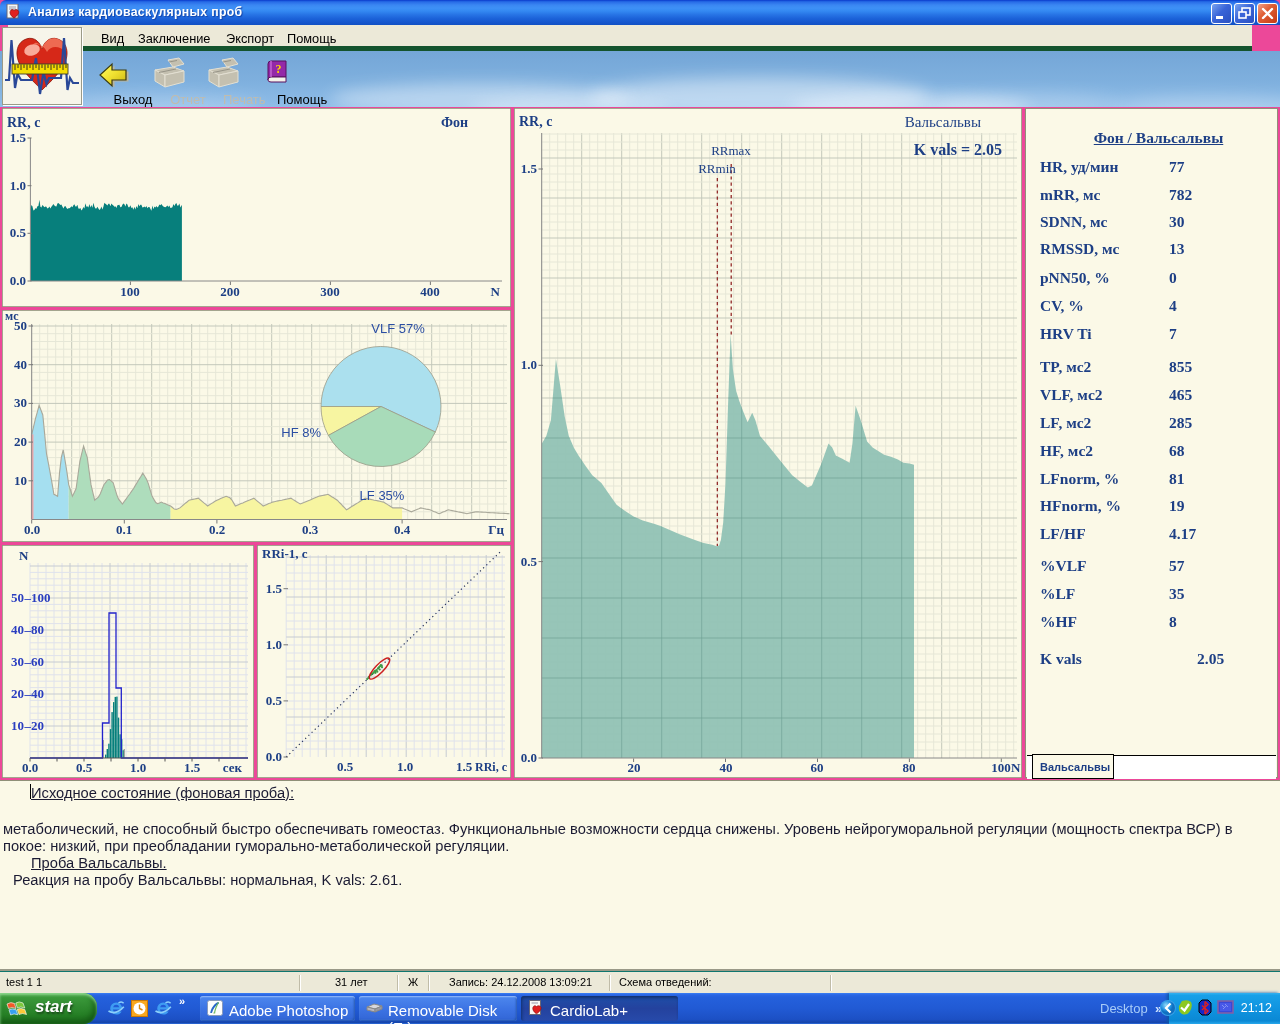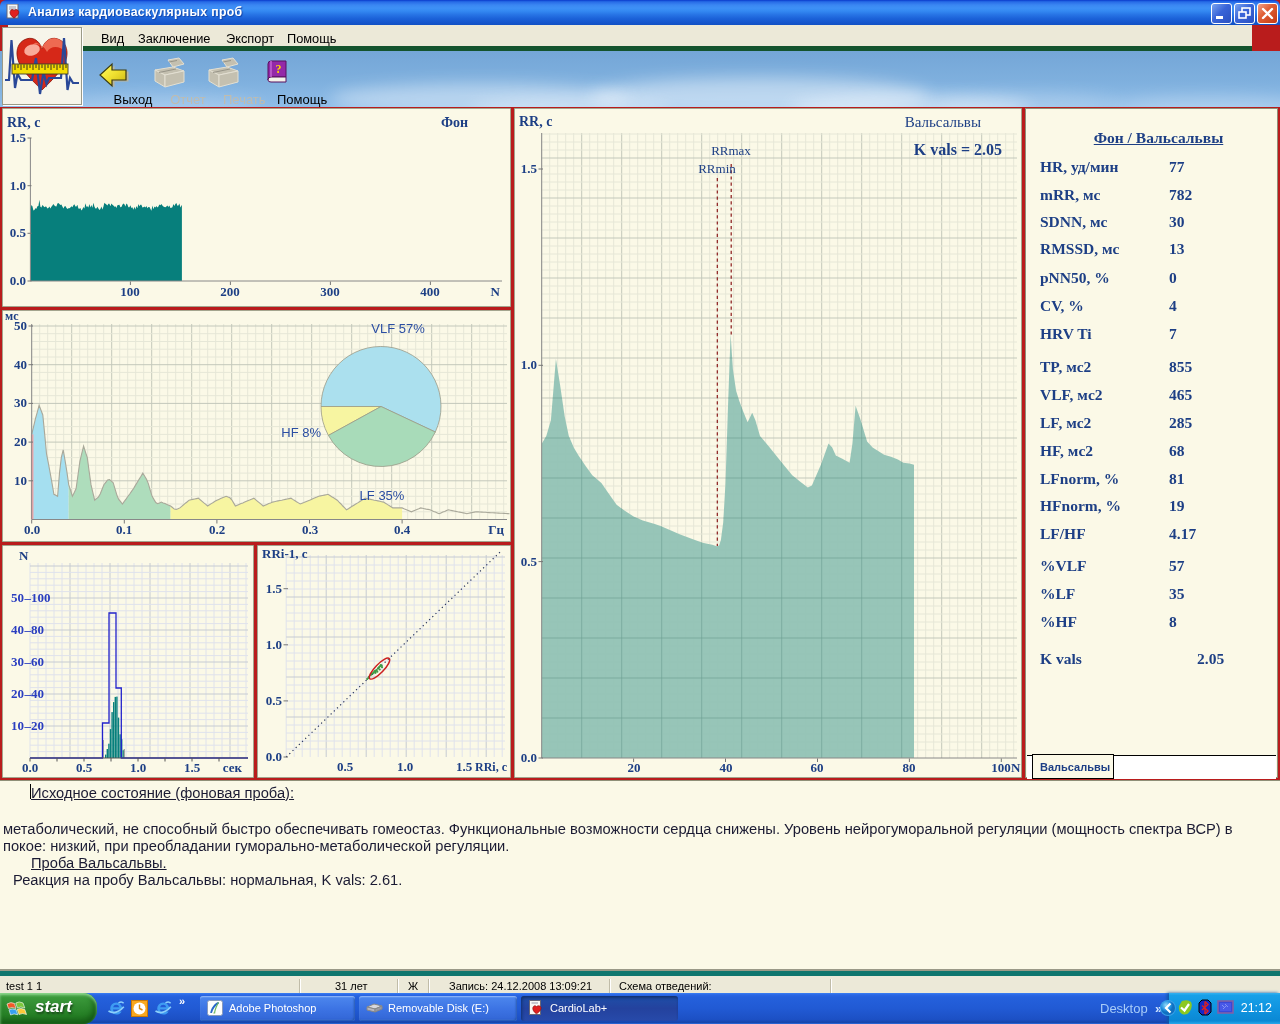--- a/index.html
+++ b/index.html
@@ -1,15 +1,15 @@
 <!DOCTYPE html>
 <html><head><meta charset="utf-8"><title>CardioLab</title><style>
 *{margin:0;padding:0;box-sizing:border-box}
 html,body{width:1280px;height:1024px;overflow:hidden;font-family:"Liberation Sans",sans-serif}
-#screen{position:relative;width:1280px;height:1024px;background:#b91c1c}
+#screen{position:relative;width:1280px;height:1024px;background:#ec4899}
 
 #titlebar{position:absolute;left:0;top:0;width:1280px;height:25px;
  background:linear-gradient(to bottom,#0832c8 0%,#1b5cde 4%,#2a6ee8 9%,#3a86f2 20%,#3e90f6 32%,#3489f2 44%,#2672e4 60%,#1b61d8 75%,#1557ce 88%,#1150c4 100%);
  border-radius:6px 6px 0 0}
 #titletext{position:absolute;left:28px;top:5px;color:#fff;font-weight:bold;font-size:12.3px;
  text-shadow:1px 1px 1px #1444a8;letter-spacing:0.3px}
 #appico{position:absolute;left:6px;top:4px;width:16px;height:16px}
 .wbtn{position:absolute;top:3px;width:21px;height:21px;border:1px solid #fff;border-radius:3px;
  background:linear-gradient(135deg,#7aa4f0 0%,#3964d8 45%,#2a50c0 100%)}
 .wbtn svg{position:absolute;left:0;top:0}
@@ -44,31 +44,31 @@
 #tabbar{position:absolute;left:1px;top:646px;width:249px;height:24px;background:#fff;border-top:1.5px solid #000}
 #tab{position:absolute;left:5px;top:-2px;width:82px;height:25px;background:#fbf9e7;border:1.5px solid #000;
  font-family:"Liberation Sans",sans-serif;font-size:11px;font-weight:bold;color:#1d3f85;padding:6px 0 0 7px}
 
 #textarea{position:absolute;left:0;top:780px;width:1280px;height:191px;background:#fbf9e7;border-top:1px solid #8f9078;
  font-size:14.7px;color:#1b1b33}
 .tl{position:absolute;white-space:nowrap}
 #caret{position:absolute;left:30px;top:3px;width:1px;height:15px;background:#000}
 
 #statusbar{position:absolute;left:0;top:971px;width:1280px;height:22px;background:#ece9d8;
- border-top:5px solid #0f766e;box-shadow:0 -2px 0 #9a9a88;font-size:11px;color:#000}
+ border-top:1px solid #0f766e;box-shadow:0 -2px 0 #9a9a88;font-size:11px;color:#000}
 .sbsep{position:absolute;top:3px;width:1px;height:16px;background:#c0bca8;box-shadow:1px 0 0 #fff}
 .sbtxt{position:absolute;top:4px}
 
 #taskbar{position:absolute;left:0;top:993px;width:1280px;height:31px;
  background:linear-gradient(to bottom,#3a80f4 0%,#2a66e4 6%,#2460dc 14%,#215ad4 50%,#1c50c4 85%,#1545ac 95%,#2e6ee0 100%)}
 #startbtn{position:absolute;left:0;top:0;width:97px;height:31px;border-radius:0 14px 14px 0;
  background:linear-gradient(to bottom,#5fbf5f 0%,#3d9c3d 8%,#2f8a2f 45%,#268026 70%,#1e701e 95%);
  box-shadow:inset 0 2px 3px #8fd88f, inset -3px -3px 6px #145814;color:#fff;font-style:italic;font-weight:bold;font-size:17px}
 #startbtn span{position:absolute;left:35px;top:4px;text-shadow:1px 2px 2px #1a4a1a}
-.tkbtn{position:absolute;top:3px;height:25px;border-radius:3px;color:#fff;font-size:11px;
+.tkbtn{position:absolute;top:3px;height:25px;border-radius:3px;color:#fff;font-size:15px;
  background:linear-gradient(to bottom,#639af4 0%,#4a84ec 10%,#3d74e4 50%,#3468d8 90%,#4a84ec 100%);
  box-shadow:inset 0 1px 1px #8cb4f8, inset -1px -1px 2px #2050a8}
 .tkbtn.active{background:linear-gradient(to bottom,#1e4fa8 0%,#24429e 50%,#274aaa 100%);
  box-shadow:inset 1px 2px 3px #12306e}
 .tkbtn .ti{position:absolute;left:7px;top:4px;width:16px;height:16px}
 .tkbtn .tt{position:absolute;left:29px;top:6px}
 #qlaunch{position:absolute;left:99px;top:0;width:96px;height:31px}
 #tray{position:absolute;left:1169px;top:0;width:111px;height:31px;
  background:linear-gradient(to bottom,#32b0f0 0%,#18a0e8 8%,#1094e0 50%,#0a88d4 90%,#28a8ec 100%);
  box-shadow:-2px 0 3px #0c58a8}

